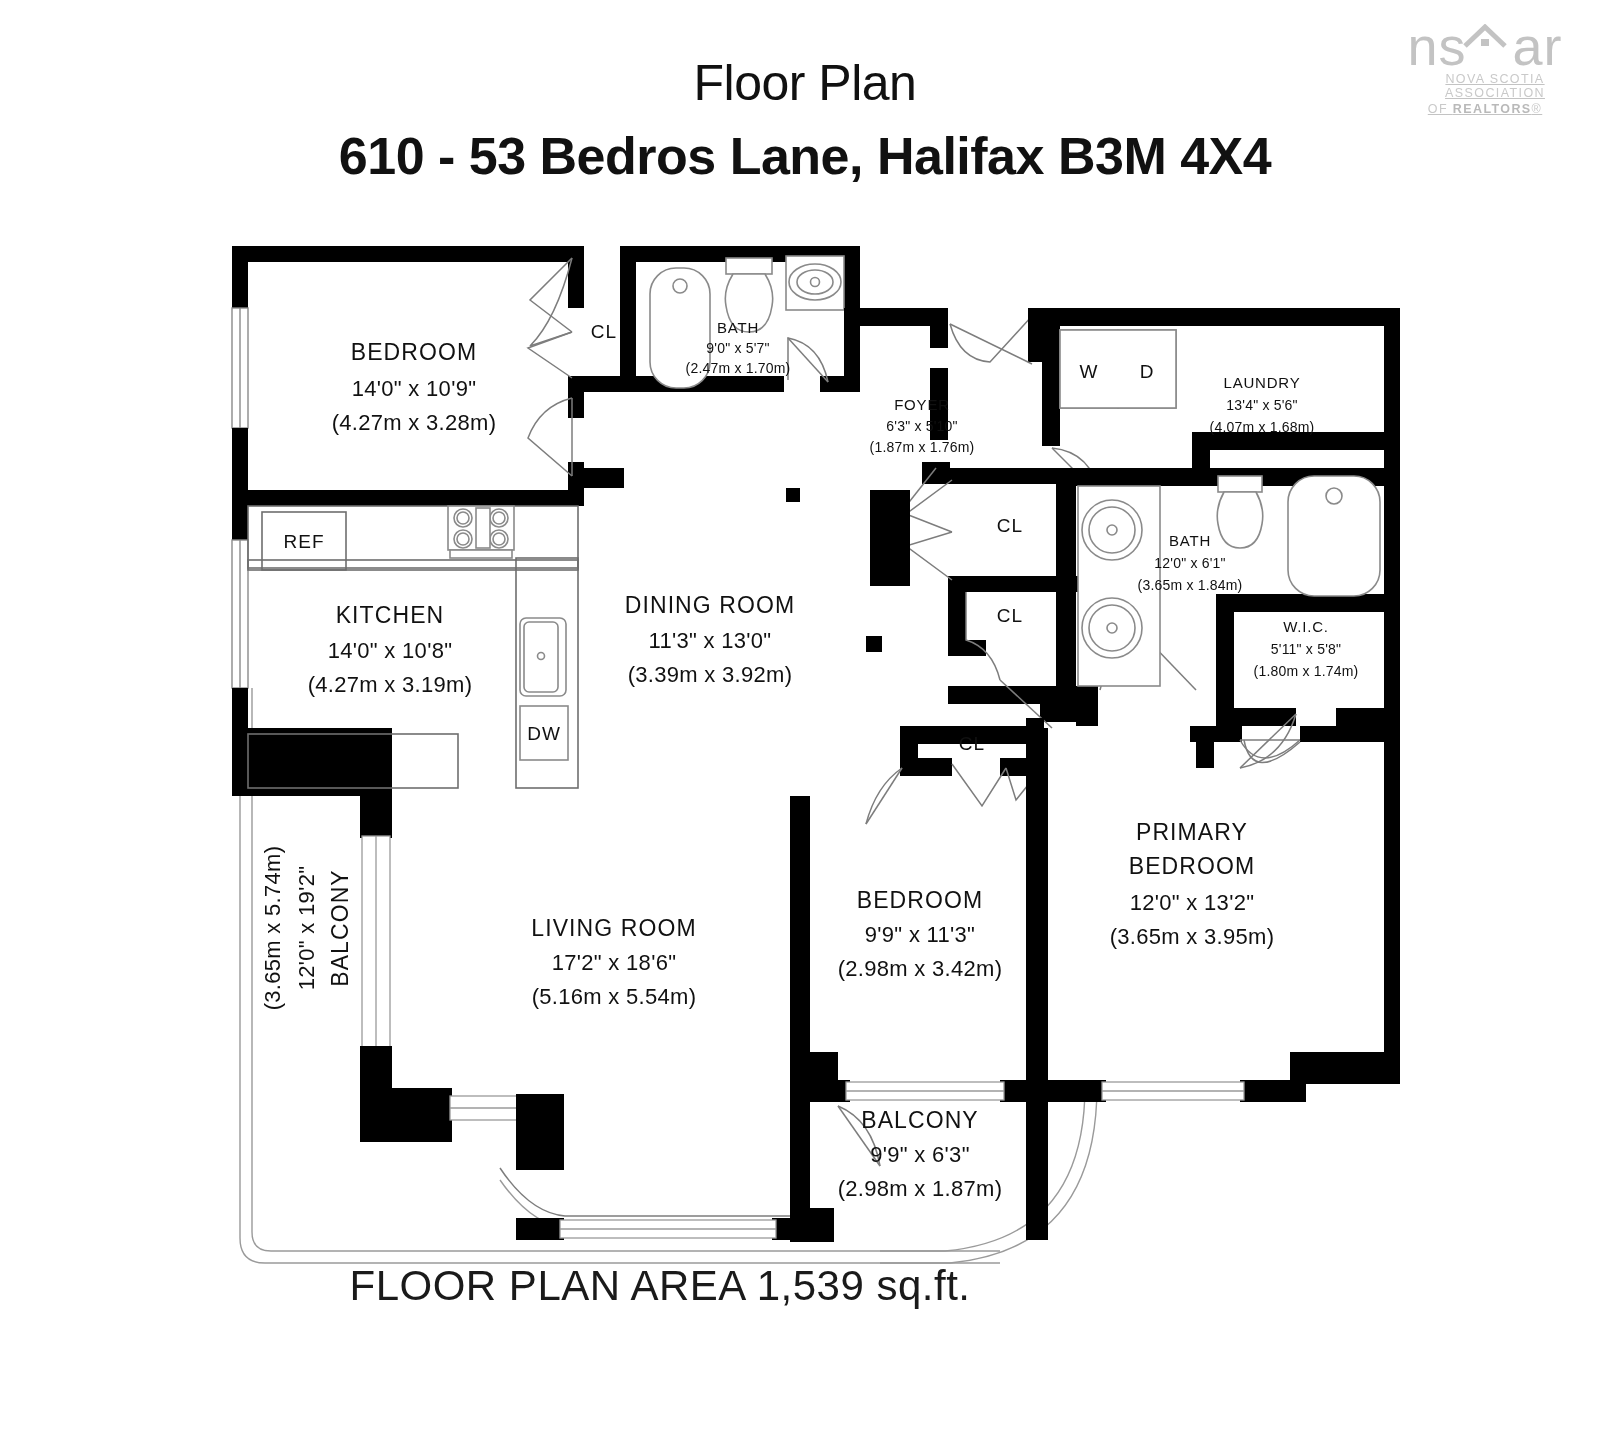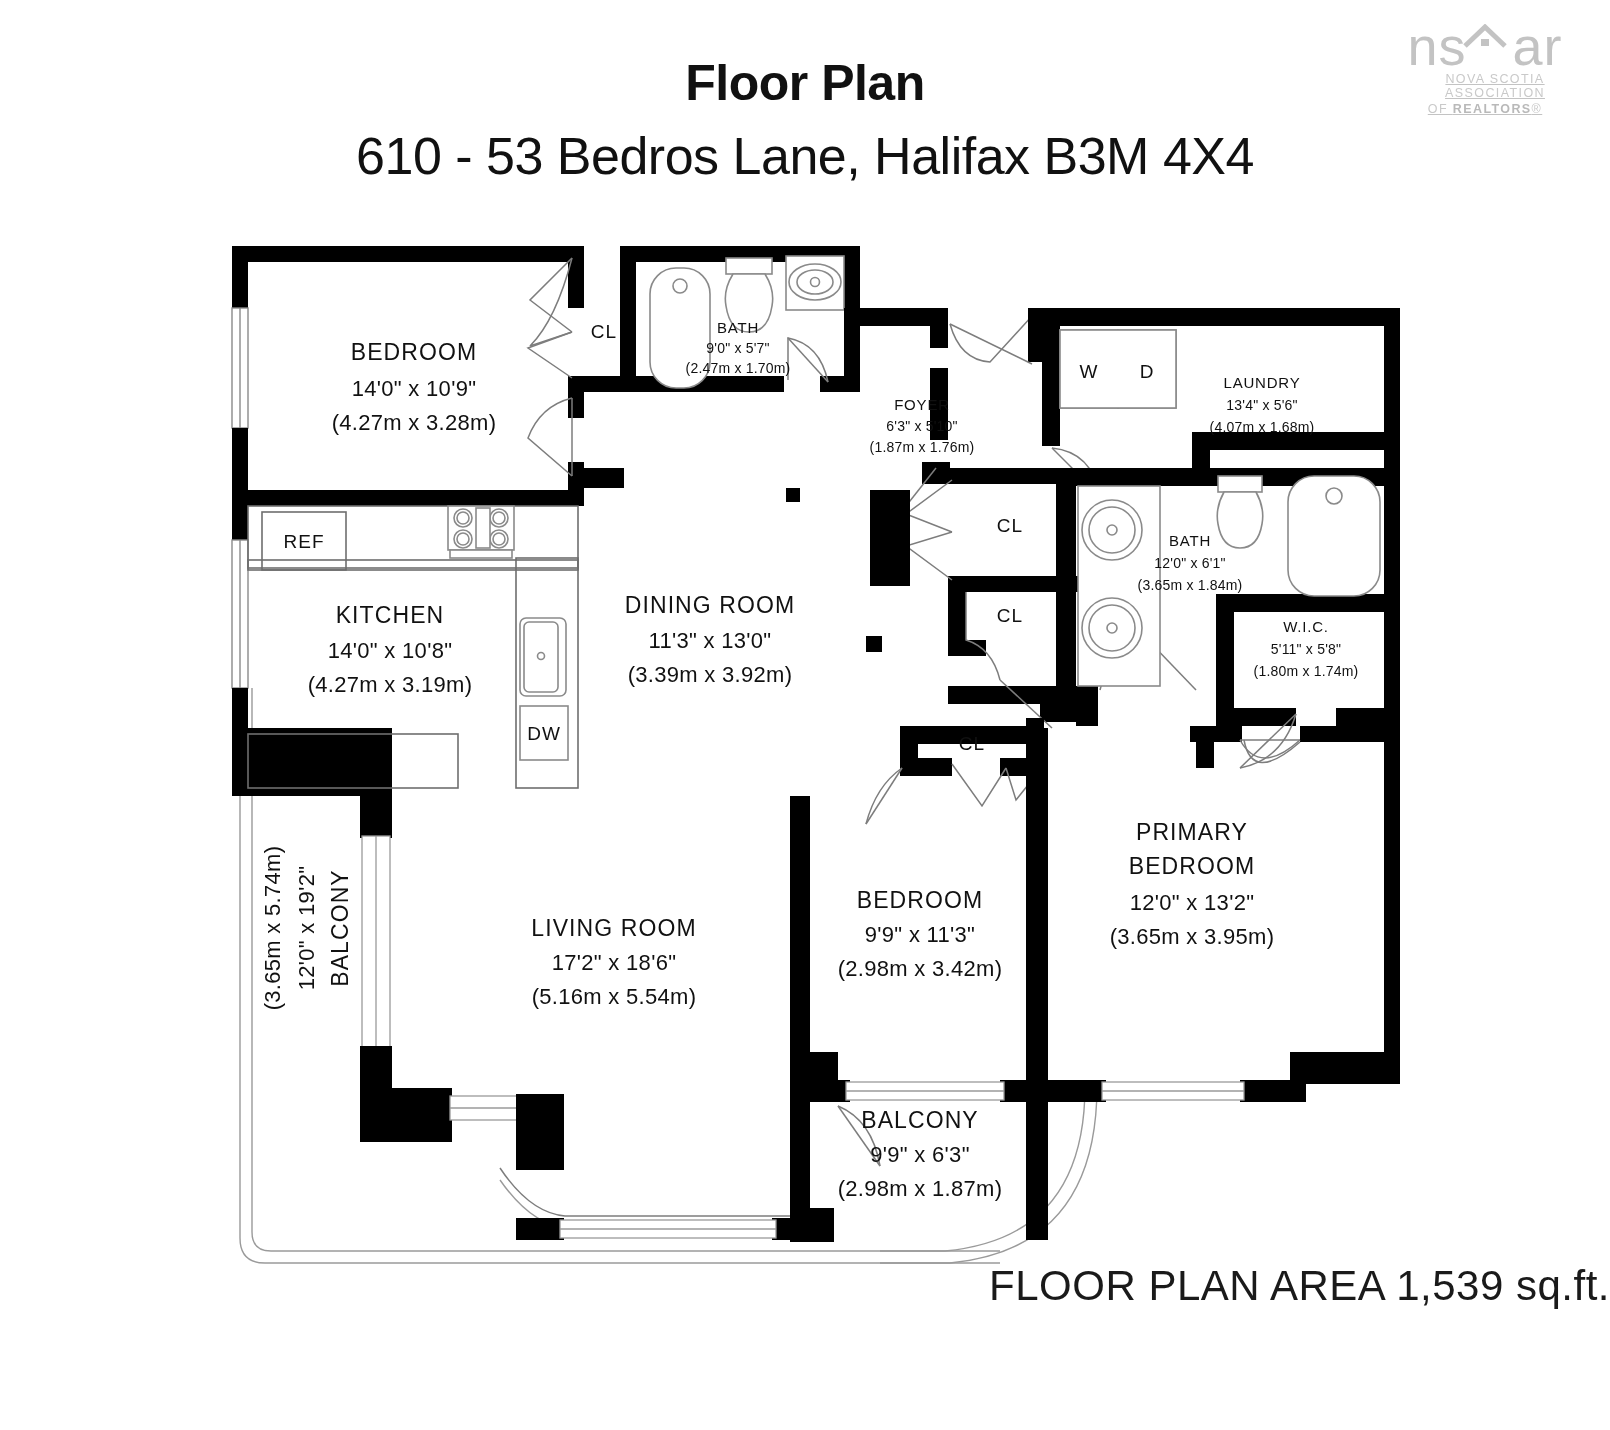--- a/index.html
+++ b/index.html
@@ -24,28 +24,28 @@
   
   .header {
     position: absolute;
     top: 0; left: 0;
     width: 1610px;
     text-align: center;
     padding-top: 58px;
   }
   .title-main {
     font-size: 50px;
-    font-weight: bold;
+    font-weight: normal;
     letter-spacing: -0.5px;
     line-height: 1.0;
     font-family: "Liberation Sans", sans-serif;
   }
   .title-sub {
     font-size: 52px;
-    font-weight: normal;
+    font-weight: bold;
     letter-spacing: -0.5px;
     line-height: 1.0;
     margin-top: 22px;
     font-family: "Liberation Sans", sans-serif;
   }
 
   
   .logo {
     position: absolute;
     top: 18px;
@@ -96,21 +96,21 @@
     width: 1610px;
     height: 1070px;
   }
   svg.plan { display: block; }
 
   .area-line {
     position: absolute;
     left: 0;
     top: 1262px;
     width: 1610px;
-    text-align: right;
+    text-align: center;
   }
   .area-text {
     font-size: 42px;
     letter-spacing: 0.5px;
     font-weight: 300;
     font-family: "Liberation Sans", sans-serif;
     color: #1a1a1a;
     display: inline-block;
     margin-left: -290px;
   }

